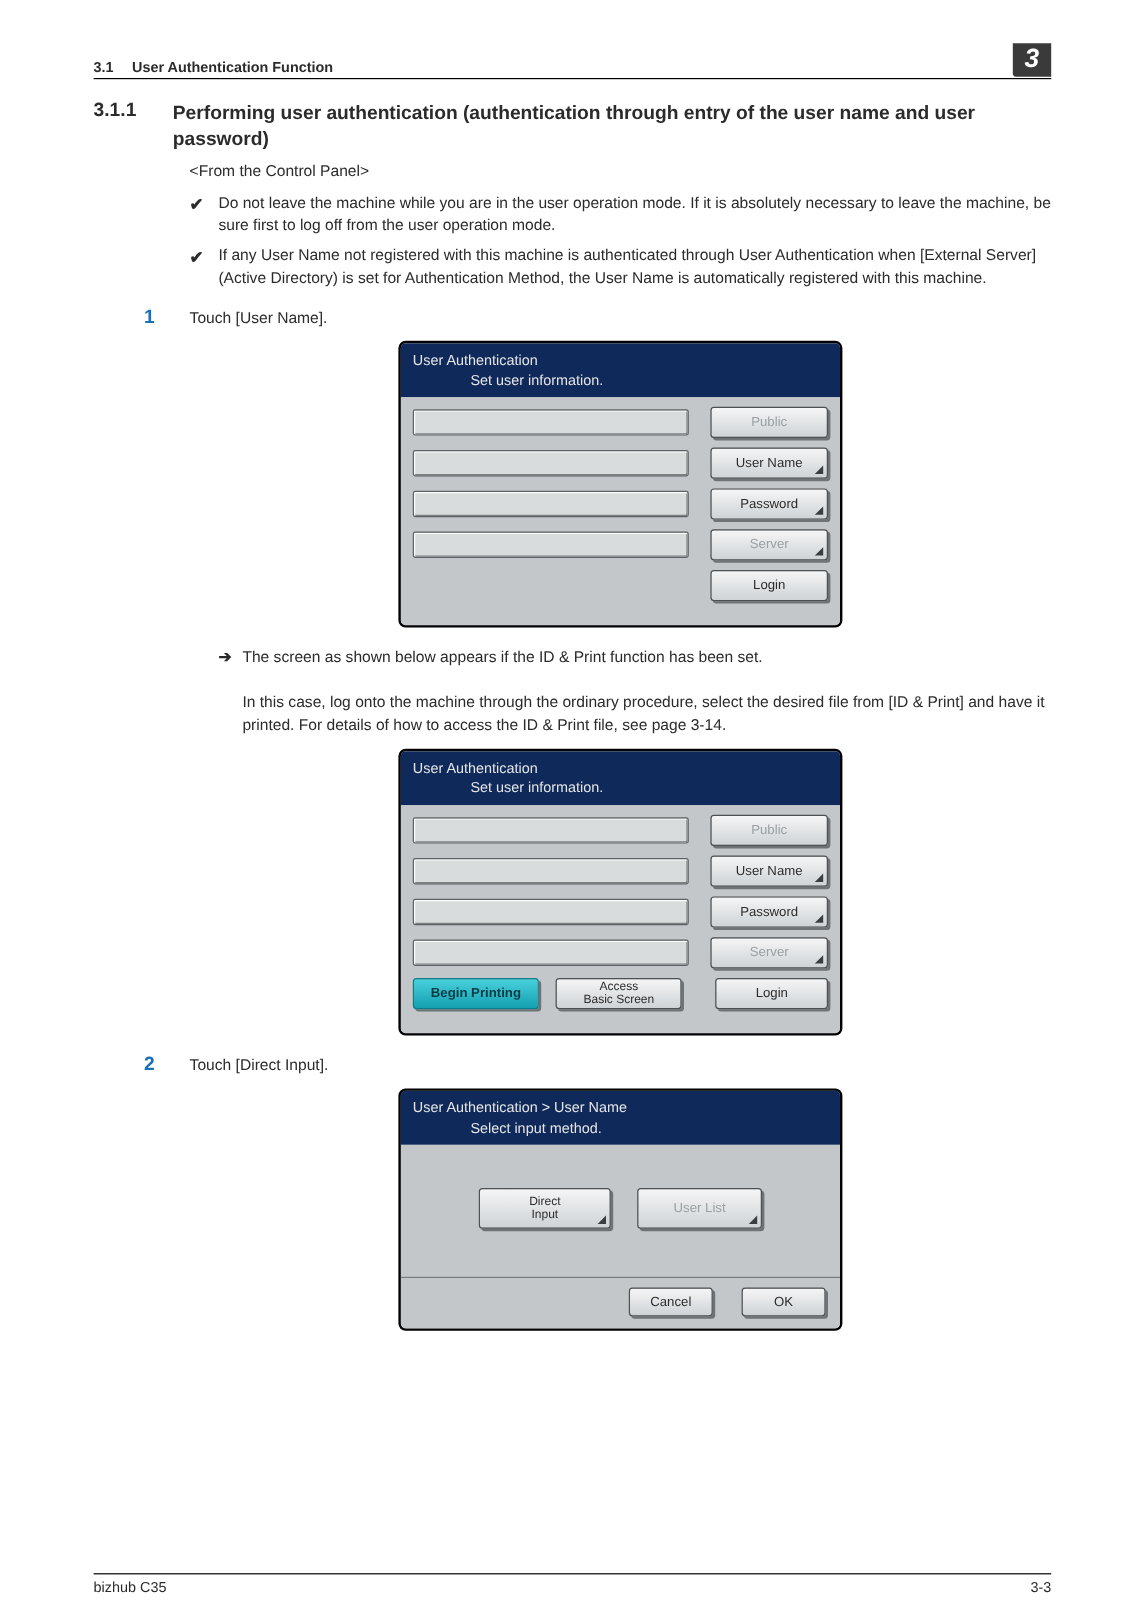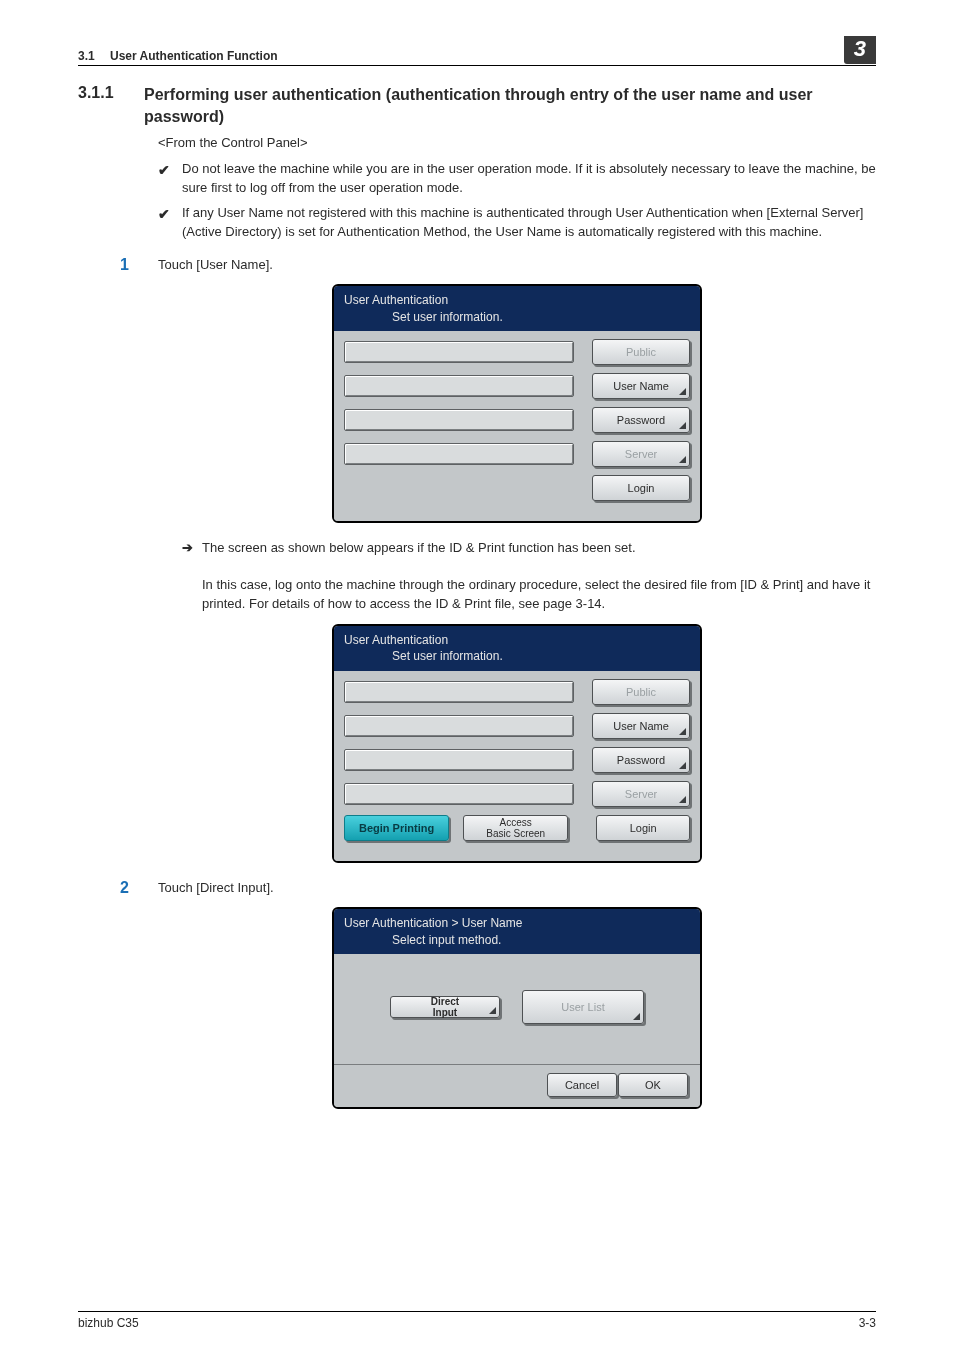--- a/index.html
+++ b/index.html
@@ -156,21 +156,21 @@
     border-color:var(--teal-dark);
     color:#083c44;font-weight:bold;text-align:center;
   }
   
   .embed3-body{
     height:110px;
     display:flex;align-items:center;justify-content:center;gap:22px;
   }
   .embed3 .footer{
     border-top:1px solid #7a7d7f;
-    display:flex;justify-content:flex-end;gap:1px;
+    display:flex;justify-content:flex-end;gap:24px;
     padding:8px 12px 10px 12px;
     background:var(--panel-bg);
   }
   
   .running-foot{
     position:absolute;
     left:78px;right:78px;bottom:20px;
     border-top:1px solid #000;
     padding-top:4px;
     display:flex;justify-content:space-between;
@@ -291,24 +291,24 @@
       <div class="step-num">2</div>
       <div class="step-text">Touch [Direct Input].</div>
     </div>
 
     <div class="embed embed3">
       <div class="titlebar">
         <span class="t1">User Authentication &gt; User Name</span>
         <span class="t2">Select input method.</span>
       </div>
       <div class="body embed3-body">
-        <div class="softbtn twoline dog-ear" style="width:110px;height:22px;font-weight:bold;">
+        <div class="softbtn twoline dog-ear" style="width:110px;height:34px;">
           <span><span>Direct</span><br><span>Input</span></span>
         </div>
-        <div class="softbtn disabled dog-ear" style="width:122px;height:34px;">User List</div>
+        <div class="softbtn disabled dog-ear" style="width:104px;height:34px;">User List</div>
       </div>
       <div class="footer">
         <div class="softbtn small">Cancel</div>
         <div class="softbtn small">OK</div>
       </div>
     </div>
 
   </div>
 
   <div class="running-foot">

